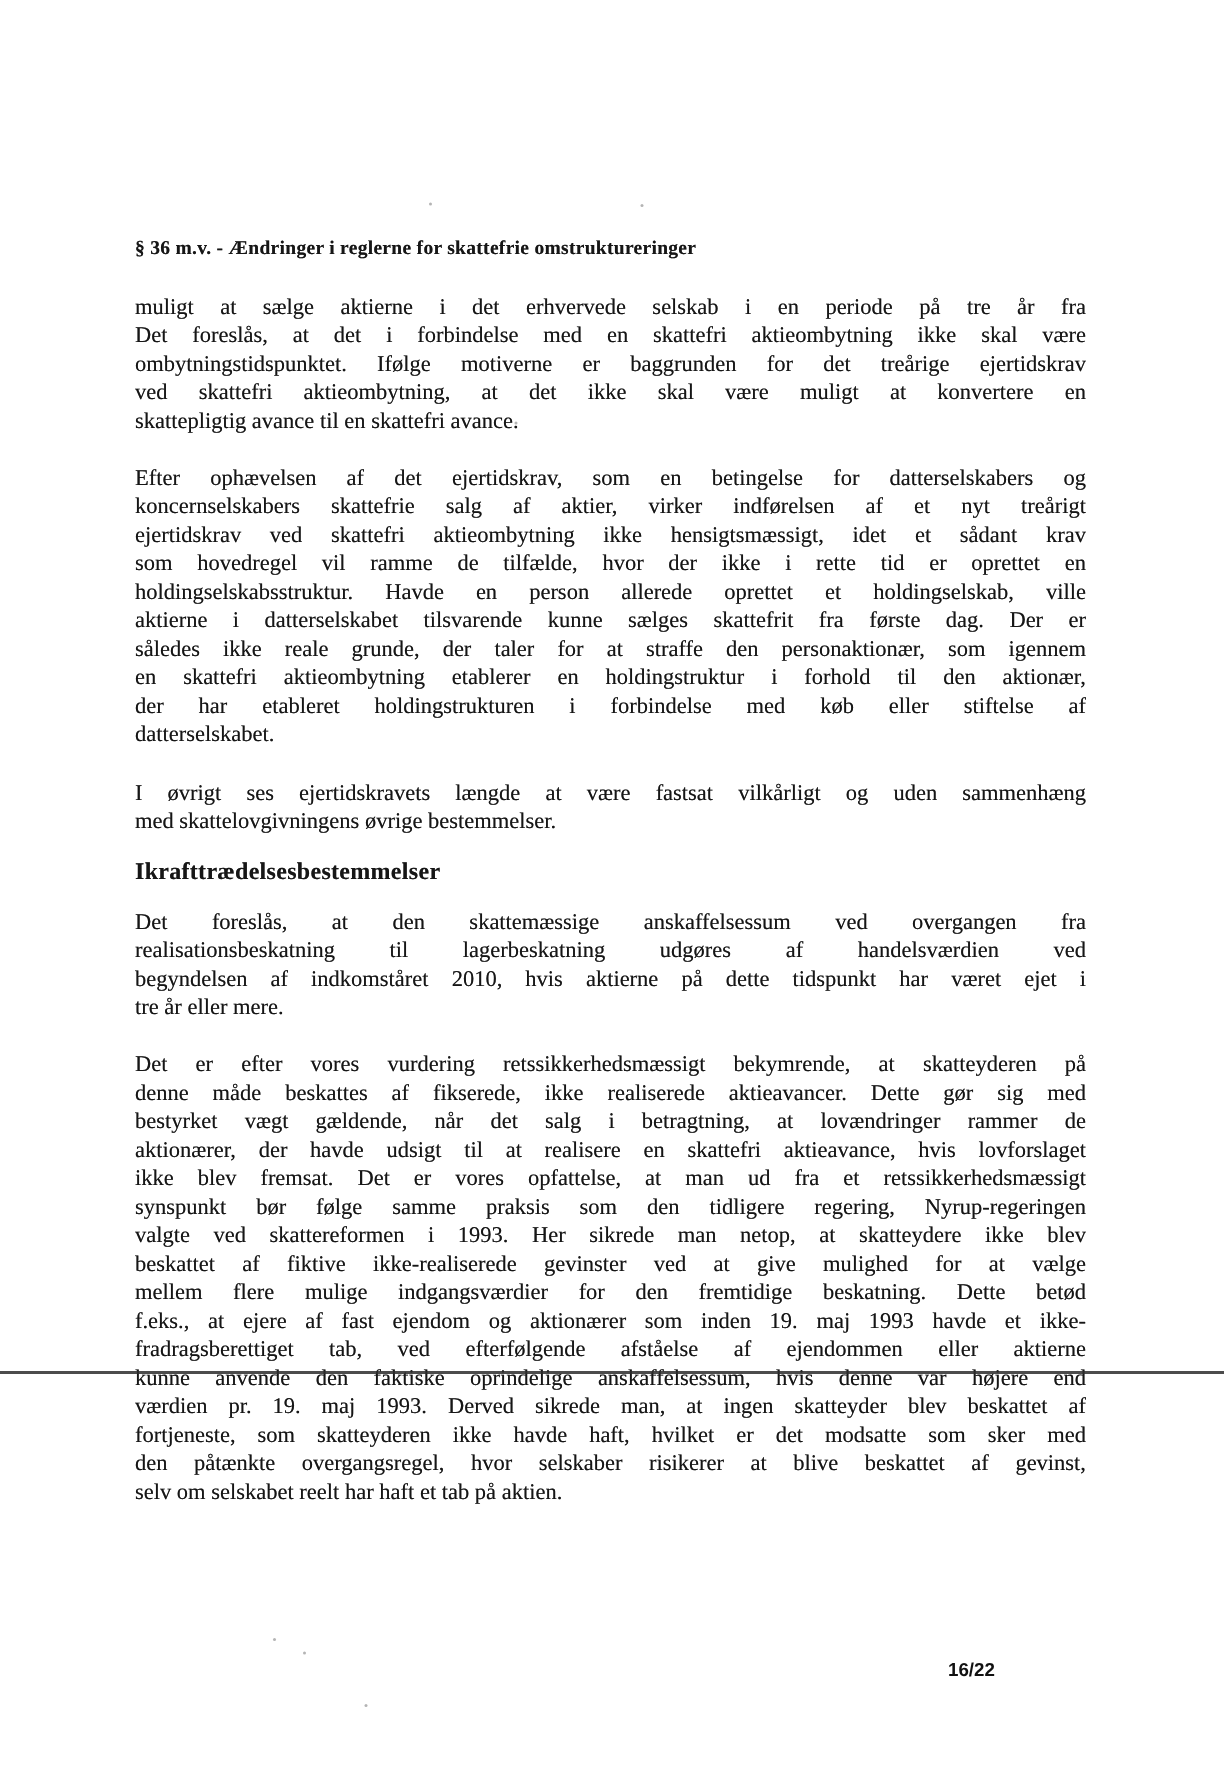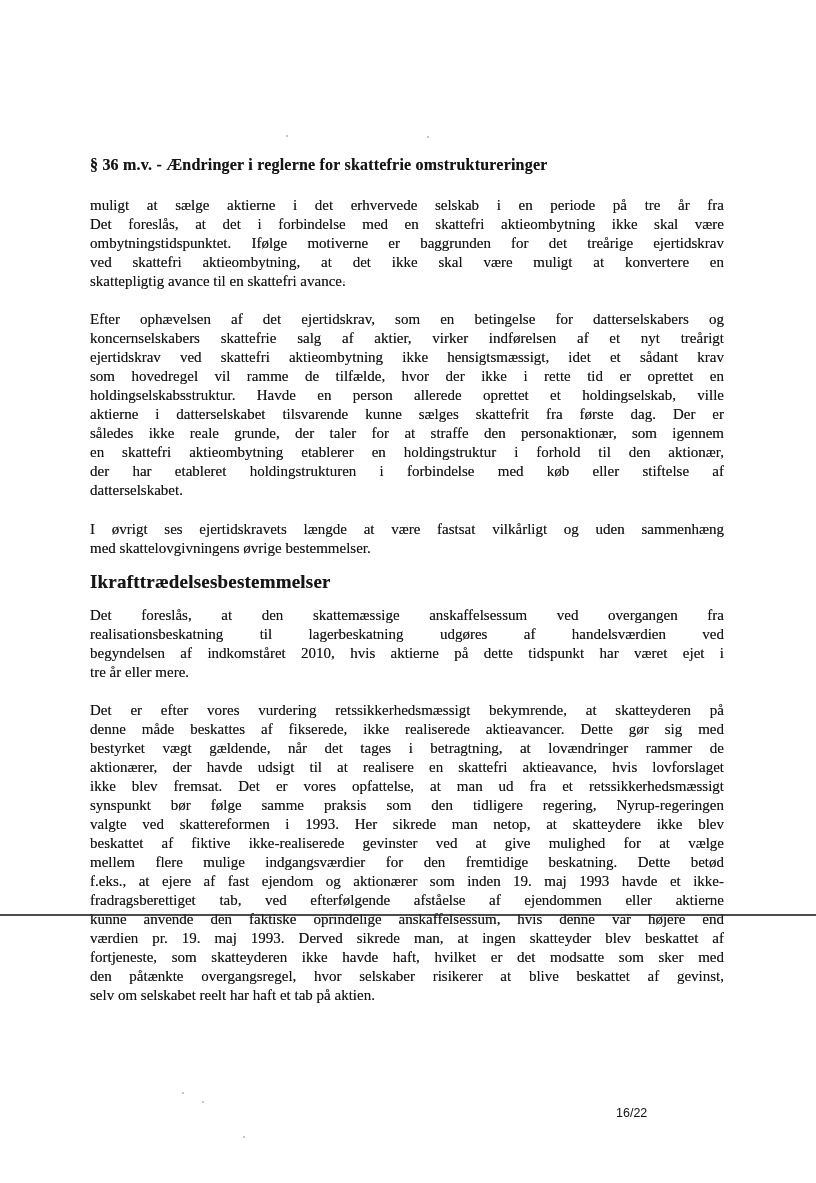--- a/index.html
+++ b/index.html
@@ -24,27 +24,27 @@
     display: flex;
     flex-direction: column;
   }
   .block {
     font-size: 15px;
     line-height: 19px;
     text-shadow: 0 0 0.4px rgba(0,0,0,0.55);
   }
   .block-heading {
     font-weight: 700;
-    font-size: 16px;
+    font-size: 13px;
     letter-spacing: 0.2px;
     margin-bottom: 22px;
   }
   .block-subheading {
     font-weight: 700;
-    font-size: 19px;
+    font-size: 16px;
     letter-spacing: 0.2px;
     margin-bottom: 19px;
   }
   .block-paragraph {
     margin-bottom: 19px;
   }
   .doc-body .block:nth-child(3) { margin-bottom: 20px; }
   .doc-body .block:nth-child(4) { margin-bottom: 14px; }
   .doc-body .block:nth-child(5) { margin-bottom: 15px; }
   .doc-body .block:nth-child(7) { margin-bottom: 26px; }
@@ -64,24 +64,24 @@
     position: absolute;
     left: 0;
     top: 914px;
     width: 816px;
     height: 1.5px;
     background: rgba(45,45,45,0.85);
   }
 
   .page-number {
     position: absolute;
-    left: 616px;
+    left: 632px;
     top: 1106px;
     font-family: "Liberation Sans", sans-serif;
-    font-weight: 400;
+    font-weight: 700;
     font-size: 12.5px;
     color: #111111;
   }
 
   .speck {
     position: absolute;
     width: 2px;
     height: 2px;
     border-radius: 50%;
     background: #777777;
@@ -121,21 +121,21 @@
       <div class="block block-subheading">Ikrafttrædelsesbestemmelser</div>
       <div class="block block-paragraph">
         <div class="line">Det foreslås, at den skattemæssige anskaffelsessum ved overgangen fra</div>
         <div class="line">realisationsbeskatning til lagerbeskatning udgøres af handelsværdien ved</div>
         <div class="line">begyndelsen af indkomståret 2010, hvis aktierne på dette tidspunkt har været ejet i</div>
         <div class="line last">tre år eller mere.</div>
       </div>
       <div class="block block-paragraph">
         <div class="line">Det er efter vores vurdering retssikkerhedsmæssigt bekymrende, at skatteyderen på</div>
         <div class="line">denne måde beskattes af fikserede, ikke realiserede aktieavancer. Dette gør sig med</div>
-        <div class="line">bestyrket vægt gældende, når det tages i betragtning, at lovændringer rammer de</div>
+        <div class="line">bestyrket vægt gældende, når det salg i betragtning, at lovændringer rammer de</div>
         <div class="line">aktionærer, der havde udsigt til at realisere en skattefri aktieavance, hvis lovforslaget</div>
         <div class="line">ikke blev fremsat. Det er vores opfattelse, at man ud fra et retssikkerhedsmæssigt</div>
         <div class="line">synspunkt bør følge samme praksis som den tidligere regering, Nyrup-regeringen</div>
         <div class="line">valgte ved skattereformen i 1993. Her sikrede man netop, at skatteydere ikke blev</div>
         <div class="line">beskattet af fiktive ikke-realiserede gevinster ved at give mulighed for at vælge</div>
         <div class="line">mellem flere mulige indgangsværdier for den fremtidige beskatning. Dette betød</div>
         <div class="line">f.eks., at ejere af fast ejendom og aktionærer som inden 19. maj 1993 havde et ikke-</div>
         <div class="line">fradragsberettiget tab, ved efterfølgende afståelse af ejendommen eller aktierne</div>
         <div class="line">kunne anvende den faktiske oprindelige anskaffelsessum, hvis denne var højere end</div>
         <div class="line">værdien pr. 19. maj 1993. Derved sikrede man, at ingen skatteyder blev beskattet af</div>

